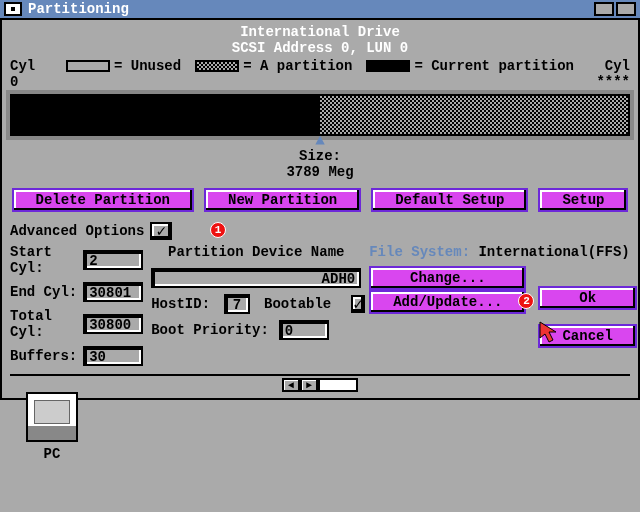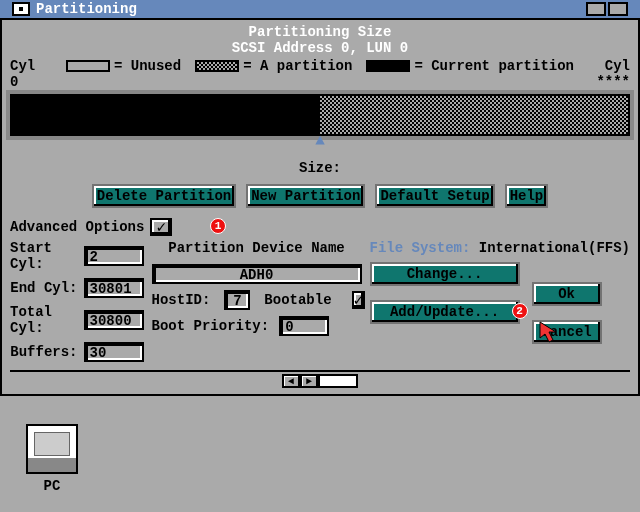--- a/index.html
+++ b/index.html
@@ -12,21 +12,21 @@
     height: 512px;
     overflow: hidden;
     position: relative;
   }
   .titlebar {
     background: #68b;
     height: 20px;
     color: #fff;
     display: flex;
     align-items: center;
-    padding: 0 12px;
+    padding: 0 4px;
     border-bottom: 2px solid #000;
     position: relative;
   }
   .titlebar .close {
     width: 18px; height: 14px;
     border: 2px solid #000;
     background: #fff;
     margin-right: 6px;
     display: flex; align-items: center; justify-content: center;
   }
@@ -68,27 +68,27 @@
     height: 42px; border: 2px solid #000; display: flex;
     background: repeating-conic-gradient(#000 0% 25%, #aaa 0% 50%);
     background-size: 4px 4px;
     box-shadow: 0 0 0 4px #888;
   }
   .bar .current { background: #000; width: 50%; height: 100%; }
   .pointer {
     text-align: center; color: #68b; font-size: 16px; line-height: 10px;
     margin-top: 0px;
   }
-  .sizelabel { text-align: center; color:#000; line-height: 16px; margin-top: 14px;}
+  .sizelabel { text-align: center; color:#000; line-height: 16px; margin-top: 2px;}
   .btnrow { display: flex; justify-content: center; gap: 10px; margin: 8px 0 10px; }
   .btn {
-    background: #0f766e;
-    border: 2px solid #737373;
+    background: #d946ef;
+    border: 2px solid #6d28d9;
     box-shadow: inset -2px -2px 0 #000, inset 2px 2px 0 #fff;
-    padding: 2px 3px;
+    padding: 2px 22px;
     color: #000;
     cursor: pointer;
     text-align: center;
     white-space: nowrap;
   }
   .btn-wide { min-width: 150px; }
   .row { display: flex; align-items: center; }
   .advopt { color:#000; }
   .checkbox {
     width: 22px; height: 18px; border: 2px solid #000;
@@ -100,27 +100,27 @@
   .col { display:flex; flex-direction:column; gap:6px; }
   .col1 { width: 178px; align-items: flex-end; }
   .col2 { width: 210px; }
   .col3 { flex:1; }
   .fieldrow { display:flex; align-items:center; justify-content:flex-end; gap:6px; color:#000;}
   .input {
     border:2px solid #000; background:#aaa; color:#000;
     box-shadow: inset 2px 2px 0 #000, inset -2px -2px 0 #fff;
     padding: 1px 4px; min-width:60px; height:20px; line-height:16px;
   }
-  .input.center { text-align:center; }
+  .input.center { text-align:right; }
   .input.small { min-width:26px; width:26px; text-align:center;}
   .pdname { text-align:center; color:#000; margin-bottom:2px;}
   .fs-label { color:#68b; display:inline; }
   .fs-name { color:#000; display:inline; }
   .col3 .stack { display:flex; gap:12px; align-items:flex-start; }
-  .col3 .actions { display:flex; flex-direction:column; gap:14px;justify-content:center; }
+  .col3 .actions { display:flex; flex-direction:column; gap:0;justify-content:center; }
   .col3 .okcancel { display:flex; flex-direction:column; gap:14px; margin-top:20px;}
   .annot {
     position:absolute; width:16px; height:16px; border-radius:50%;
     background:#e11; color:#fff; font-size:11px; font-weight:bold;
     display:flex; align-items:center; justify-content:center;
     border:1px solid #fff;
     z-index:50;
   }
   .slider {
     display:flex; justify-content:center; align-items:center;
@@ -134,21 +134,21 @@
     font-size:10px;
   }
   .slider .track {
     border:2px solid #000; width:40px; height:14px; background:#fff;
   }
   .cursor {
     position:absolute; z-index:60; pointer-events:none;
   }
   .cursor svg { display:block; }
   .desk-icon {
-    position:absolute; left:22px; top:424px; width:60px; text-align:center;
+    position:absolute; left:22px; top:392px; width:60px; text-align:center;
     color:#000;
   }
   .desk-icon .icon {
     width:52px; height:50px; background:#fff; border:2px solid #000;
     margin:0 auto 4px; position:relative;
     box-shadow: inset 0 -14px 0 #888;
   }
   .desk-icon .icon::after{
     content:""; position:absolute; left:6px; right:6px; top:6px; height:22px;
     background:#ccc; border:1px solid #666;
@@ -162,21 +162,21 @@
   <div class="title">Partitioning</div>
   <div class="gadgets">
     <div class="gadget"></div>
     <div class="gadget"></div>
   </div>
 </div>
 
 <div class="window">
 
   <div class="header">
-    <div class="h1" style="color:#fff;">Partitioning Size</div>
+    <div class="h1" style="color:#fff;">International Drive</div>
     <div style="color:#fff;">SCSI Address 0, LUN 0</div>
   </div>
 
   <div class="legend">
     <div class="left">
       <div class="cylval">Cyl</div>
       <div class="cylval">0</div>
     </div>
     <div class="mid">
       <span><span class="swatch sw-unused"></span><span>= Unused</span></span>
@@ -191,27 +191,28 @@
 
   <div class="bar-wrap">
     <div class="bar">
       <div class="current"></div>
     </div>
     <div class="pointer">▲</div>
   </div>
 
   <div class="sizelabel">
     <div>Size:</div>
+    <div>3789 Meg</div>
   </div>
 
   <div class="btnrow">
     <div class="btn">Delete Partition</div>
     <div class="btn">New Partition</div>
     <div class="btn">Default Setup</div>
-    <div class="btn">Help</div>
+    <div class="btn">Setup</div>
   </div>
 
   <div class="row advopt" style="position:relative;">
     <span>Advanced Options</span>
     <span class="checkbox">✓</span>
     <span class="annot" style="left:200px; top:0px;">1</span>
   </div>
 
   <div class="lower">
     <div class="col col1">

